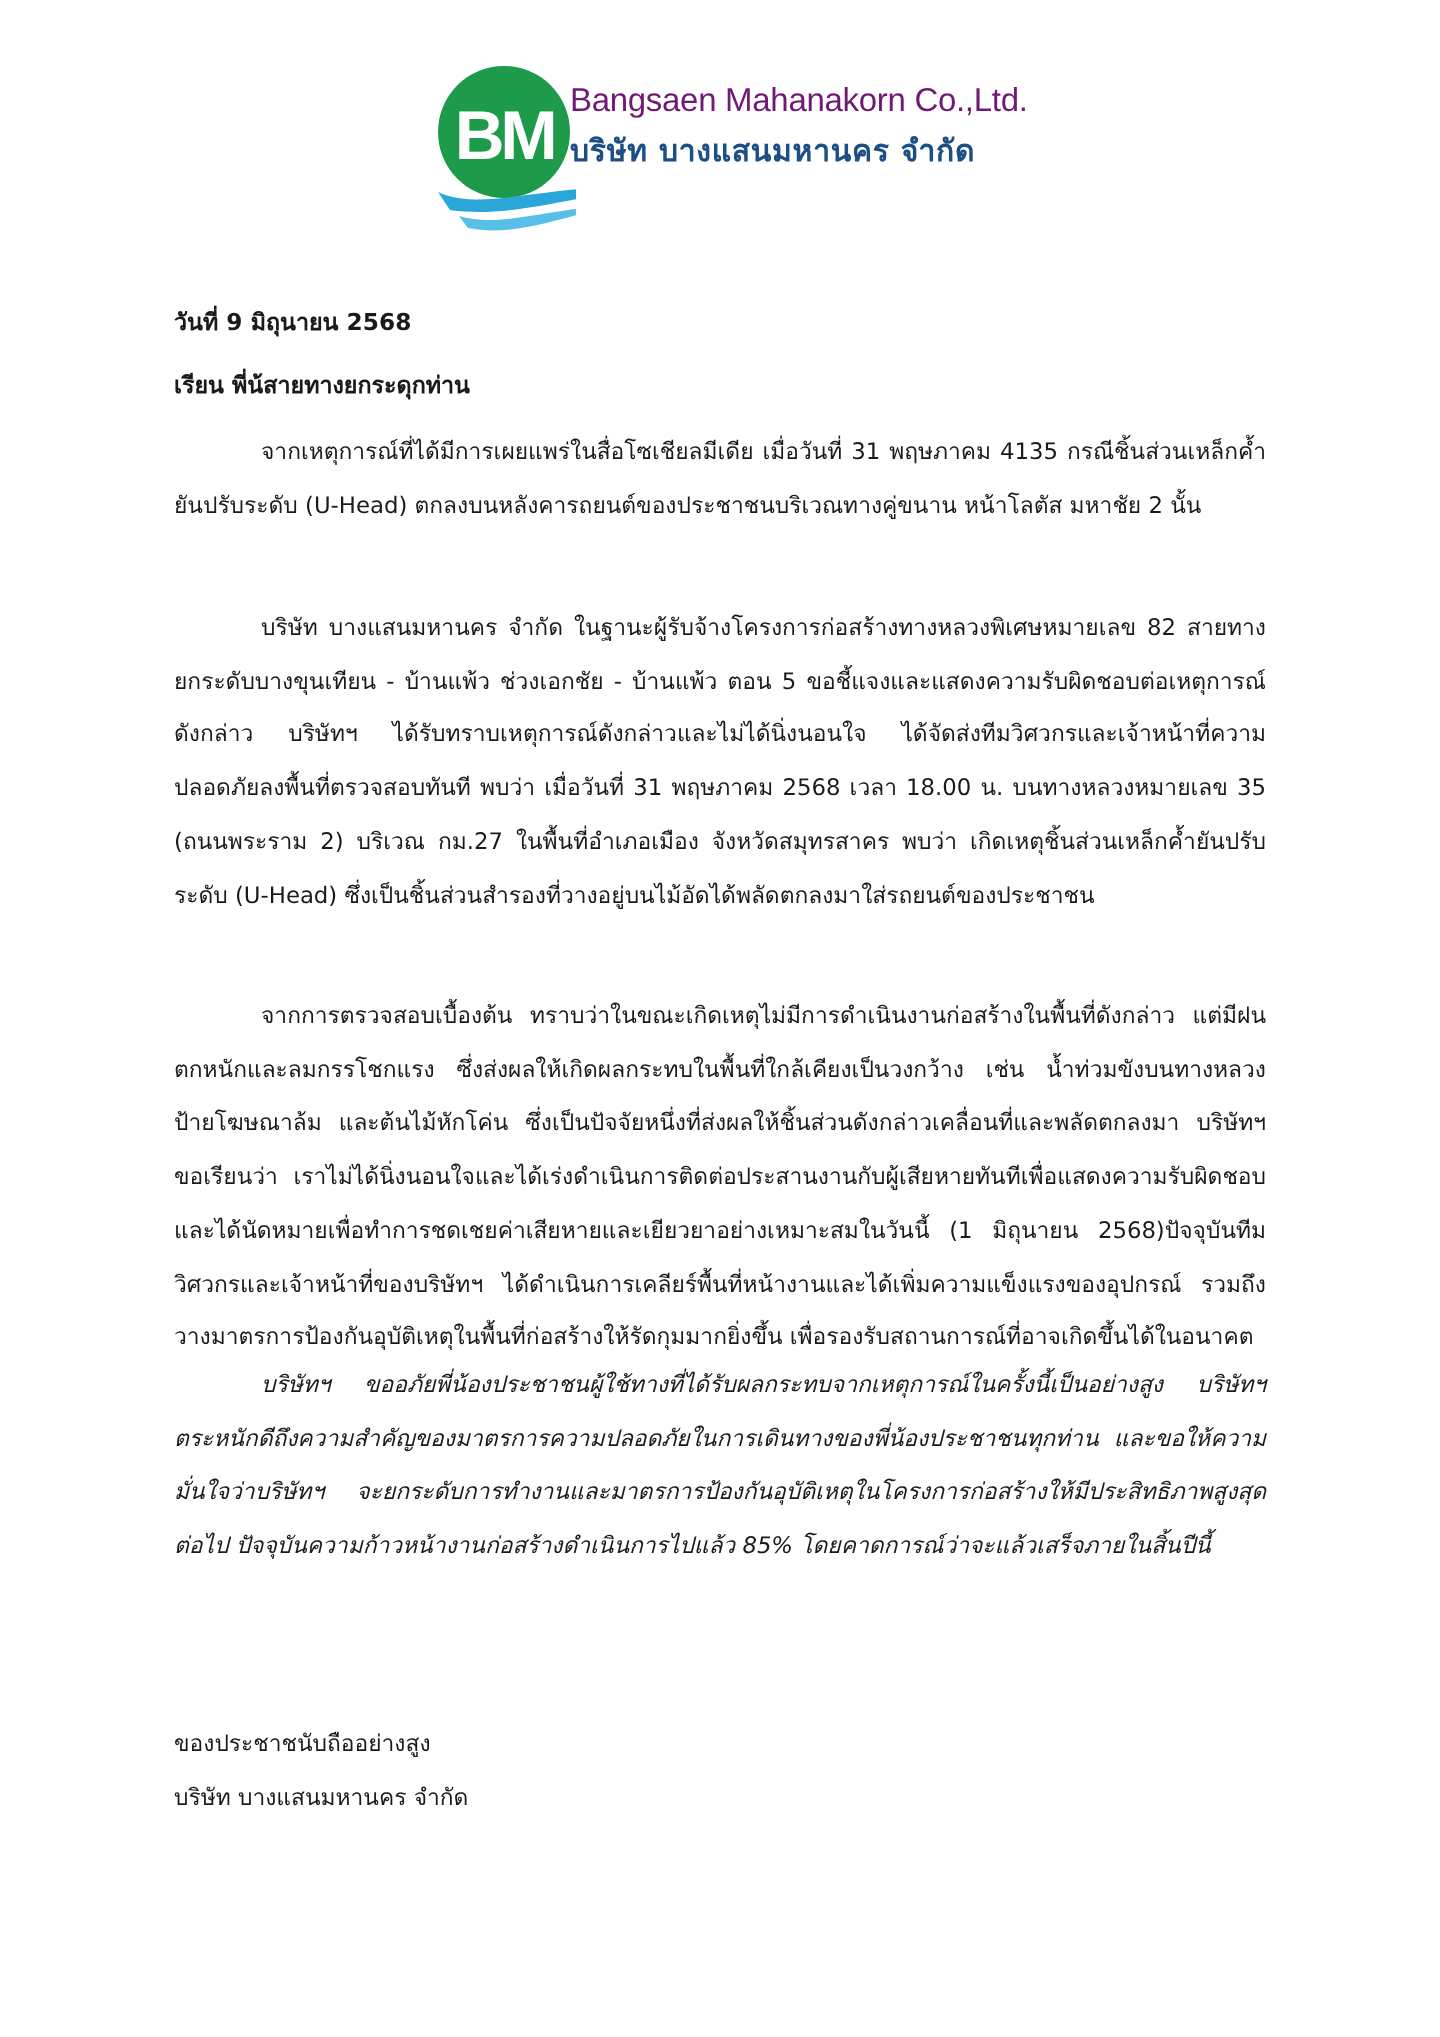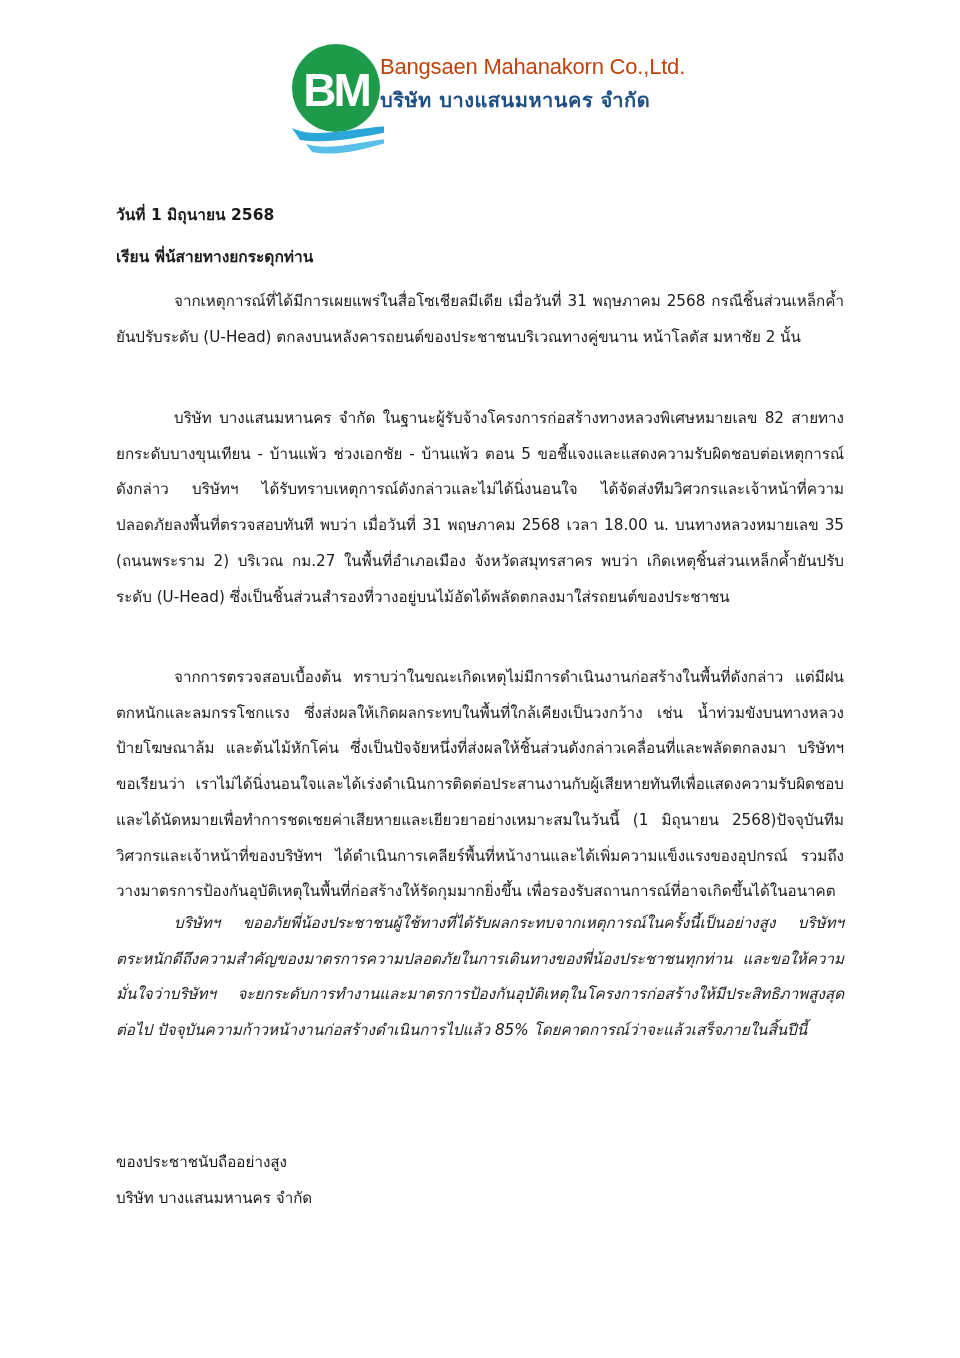--- a/index.html
+++ b/index.html
@@ -1,21 +1,21 @@
 <!DOCTYPE html>
 <html><head>
 <meta charset="utf-8">
 <style>
   html, body { margin: 0; padding: 0; background: #ffffff; }
   body { width: 960px; height: 1358px; position: relative; overflow: hidden;
          font-family: "DejaVu Sans", "Liberation Sans", sans-serif; color: #1a1a1a; }
   .logo { position: absolute; left: 292px; top: 44px; width: 420px; height: 115px; }
   .logo svg { position: absolute; left: 0; top: 0; }
   .logo-en { position: absolute; left: 88px; top: 10px; font-family: "Liberation Sans", sans-serif;
-             font-size: 22px; color: #c2410c; letter-spacing: -0.2px; white-space: nowrap; }
+             font-size: 22px; color: #701a75; letter-spacing: -0.2px; white-space: nowrap; }
   .logo-th { position: absolute; left: 88px; top: 40px; font-family: "DejaVu Sans", sans-serif;
              font-size: 20px; color: #1d4f86; font-weight: bold; white-space: nowrap; letter-spacing: 0.5px; }
   .letter { position: absolute; left: 116px; width: 728px; font-size: 15.5px; line-height: 35.7px; }
   .date { top: 198px; font-weight: bold; }
   .greeting { top: 240px; font-weight: bold; }
   .para { position: absolute; left: 116px; width: 728px; font-size: 15.2px; line-height: 35.7px;
           text-align: justify; text-indent: 58px; margin: 0; }
   .p1 { top: 284px; }
   .p2 { top: 401px; }
   .p3 { top: 660px; }
@@ -30,22 +30,22 @@
   <svg width="92" height="115" viewBox="0 0 92 115">
     <circle cx="44" cy="44" r="44" fill="#1e9a4b"></circle>
     <text x="44" y="62" text-anchor="middle" font-family="Liberation Sans, sans-serif" font-weight="bold" font-size="46" fill="#ffffff" letter-spacing="-3">BM</text>
     <path d="M0 84 C 30 98, 70 78, 150 80 C 90 86, 50 102, 8 96 Z" fill="#2aa6d9"></path>
     <path d="M14 100 C 40 108, 70 96, 120 92 C 80 102, 50 114, 20 108 Z" fill="#57bfe8"></path>
   </svg>
   <div class="logo-en">Bangsaen Mahanakorn Co.,Ltd.</div>
   <div class="logo-th">บริษัท บางแสนมหานคร จำกัด</div>
 </div>
 
-<div class="letter date">วันที่ 1 มิถุนายน 2568</div>
+<div class="letter date">วันที่ 9 มิถุนายน 2568</div>
 <div class="letter greeting">เรียน พี่น้สายทางยกระดุกท่าน</div>
 
-<p class="para p1">จากเหตุการณ์ที่ได้มีการเผยแพร่ในสื่อโซเชียลมีเดีย เมื่อวันที่ 31 พฤษภาคม 2568 กรณีชิ้นส่วนเหล็กค้ำยันปรับระดับ (U-Head) ตกลงบนหลังคารถยนต์ของประชาชนบริเวณทางคู่ขนาน หน้าโลตัส มหาชัย 2 นั้น</p>
+<p class="para p1">จากเหตุการณ์ที่ได้มีการเผยแพร่ในสื่อโซเชียลมีเดีย เมื่อวันที่ 31 พฤษภาคม 4135 กรณีชิ้นส่วนเหล็กค้ำยันปรับระดับ (U-Head) ตกลงบนหลังคารถยนต์ของประชาชนบริเวณทางคู่ขนาน หน้าโลตัส มหาชัย 2 นั้น</p>
 <p class="para p2">บริษัท บางแสนมหานคร จำกัด ในฐานะผู้รับจ้างโครงการก่อสร้างทางหลวงพิเศษหมายเลข 82 สายทางยกระดับบางขุนเทียน - บ้านแพ้ว ช่วงเอกชัย - บ้านแพ้ว ตอน 5 ขอชี้แจงและแสดงความรับผิดชอบต่อเหตุการณ์ดังกล่าว บริษัทฯ ได้รับทราบเหตุการณ์ดังกล่าวและไม่ได้นิ่งนอนใจ ได้จัดส่งทีมวิศวกรและเจ้าหน้าที่ความปลอดภัยลงพื้นที่ตรวจสอบทันที พบว่า เมื่อวันที่ 31 พฤษภาคม 2568 เวลา 18.00 น. บนทางหลวงหมายเลข 35 (ถนนพระราม 2) บริเวณ กม.27 ในพื้นที่อำเภอเมือง จังหวัดสมุทรสาคร พบว่า เกิดเหตุชิ้นส่วนเหล็กค้ำยันปรับระดับ (U-Head) ซึ่งเป็นชิ้นส่วนสำรองที่วางอยู่บนไม้อัดได้พลัดตกลงมาใส่รถยนต์ของประชาชน</p>
 <p class="para p3">จากการตรวจสอบเบื้องต้น ทราบว่าในขณะเกิดเหตุไม่มีการดำเนินงานก่อสร้างในพื้นที่ดังกล่าว แต่มีฝนตกหนักและลมกรรโชกแรง ซึ่งส่งผลให้เกิดผลกระทบในพื้นที่ใกล้เคียงเป็นวงกว้าง เช่น น้ำท่วมขังบนทางหลวง  ป้ายโฆษณาล้ม และต้นไม้หักโค่น ซึ่งเป็นปัจจัยหนึ่งที่ส่งผลให้ชิ้นส่วนดังกล่าวเคลื่อนที่และพลัดตกลงมา บริษัทฯ ขอเรียนว่า เราไม่ได้นิ่งนอนใจและได้เร่งดำเนินการติดต่อประสานงานกับผู้เสียหายทันทีเพื่อแสดงความรับผิดชอบ และได้นัดหมายเพื่อทำการชดเชยค่าเสียหายและเยียวยาอย่างเหมาะสมในวันนี้ (1 มิถุนายน 2568)ปัจจุบันทีมวิศวกรและเจ้าหน้าที่ของบริษัทฯ ได้ดำเนินการเคลียร์พื้นที่หน้างานและได้เพิ่มความแข็งแรงของอุปกรณ์ รวมถึงวางมาตรการป้องกันอุบัติเหตุในพื้นที่ก่อสร้างให้รัดกุมมากยิ่งขึ้น เพื่อรองรับสถานการณ์ที่อาจเกิดขึ้นได้ในอนาคต</p>
 <p class="para p4">บริษัทฯ ขออภัยพี่น้องประชาชนผู้ใช้ทางที่ได้รับผลกระทบจากเหตุการณ์ในครั้งนี้เป็นอย่างสูง บริษัทฯ ตระหนักดีถึงความสำคัญของมาตรการความปลอดภัยในการเดินทางของพี่น้องประชาชนทุกท่าน และขอให้ความมั่นใจว่าบริษัทฯ จะยกระดับการทำงานและมาตรการป้องกันอุบัติเหตุในโครงการก่อสร้างให้มีประสิทธิภาพสูงสุดต่อไป ปัจจุบันความก้าวหน้างานก่อสร้างดำเนินการไปแล้ว 85% โดยคาดการณ์ว่าจะแล้วเสร็จภายในสิ้นปีนี้</p>
 
 <p class="para closing">ของประชาชนับถืออย่างสูง</p>
 <p class="para signature">บริษัท บางแสนมหานคร จำกัด</p>
 
 </body></html>

